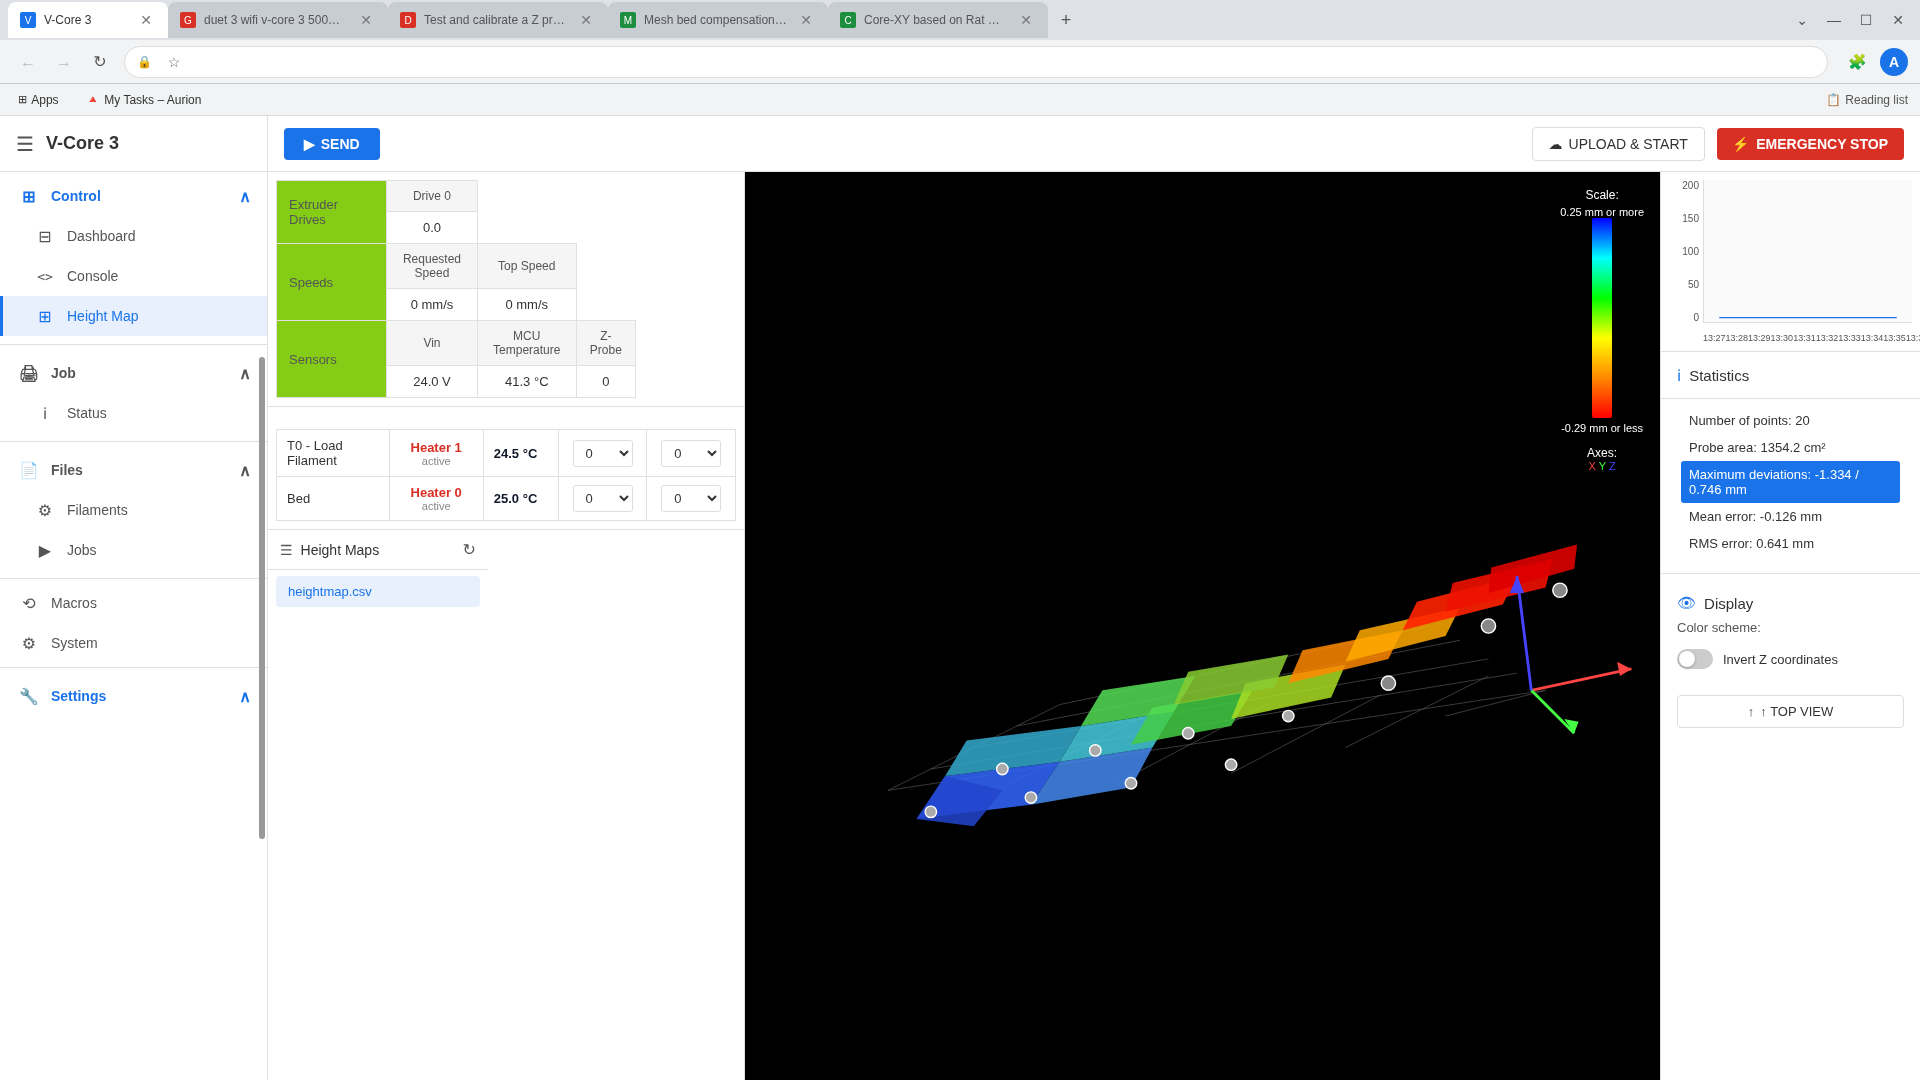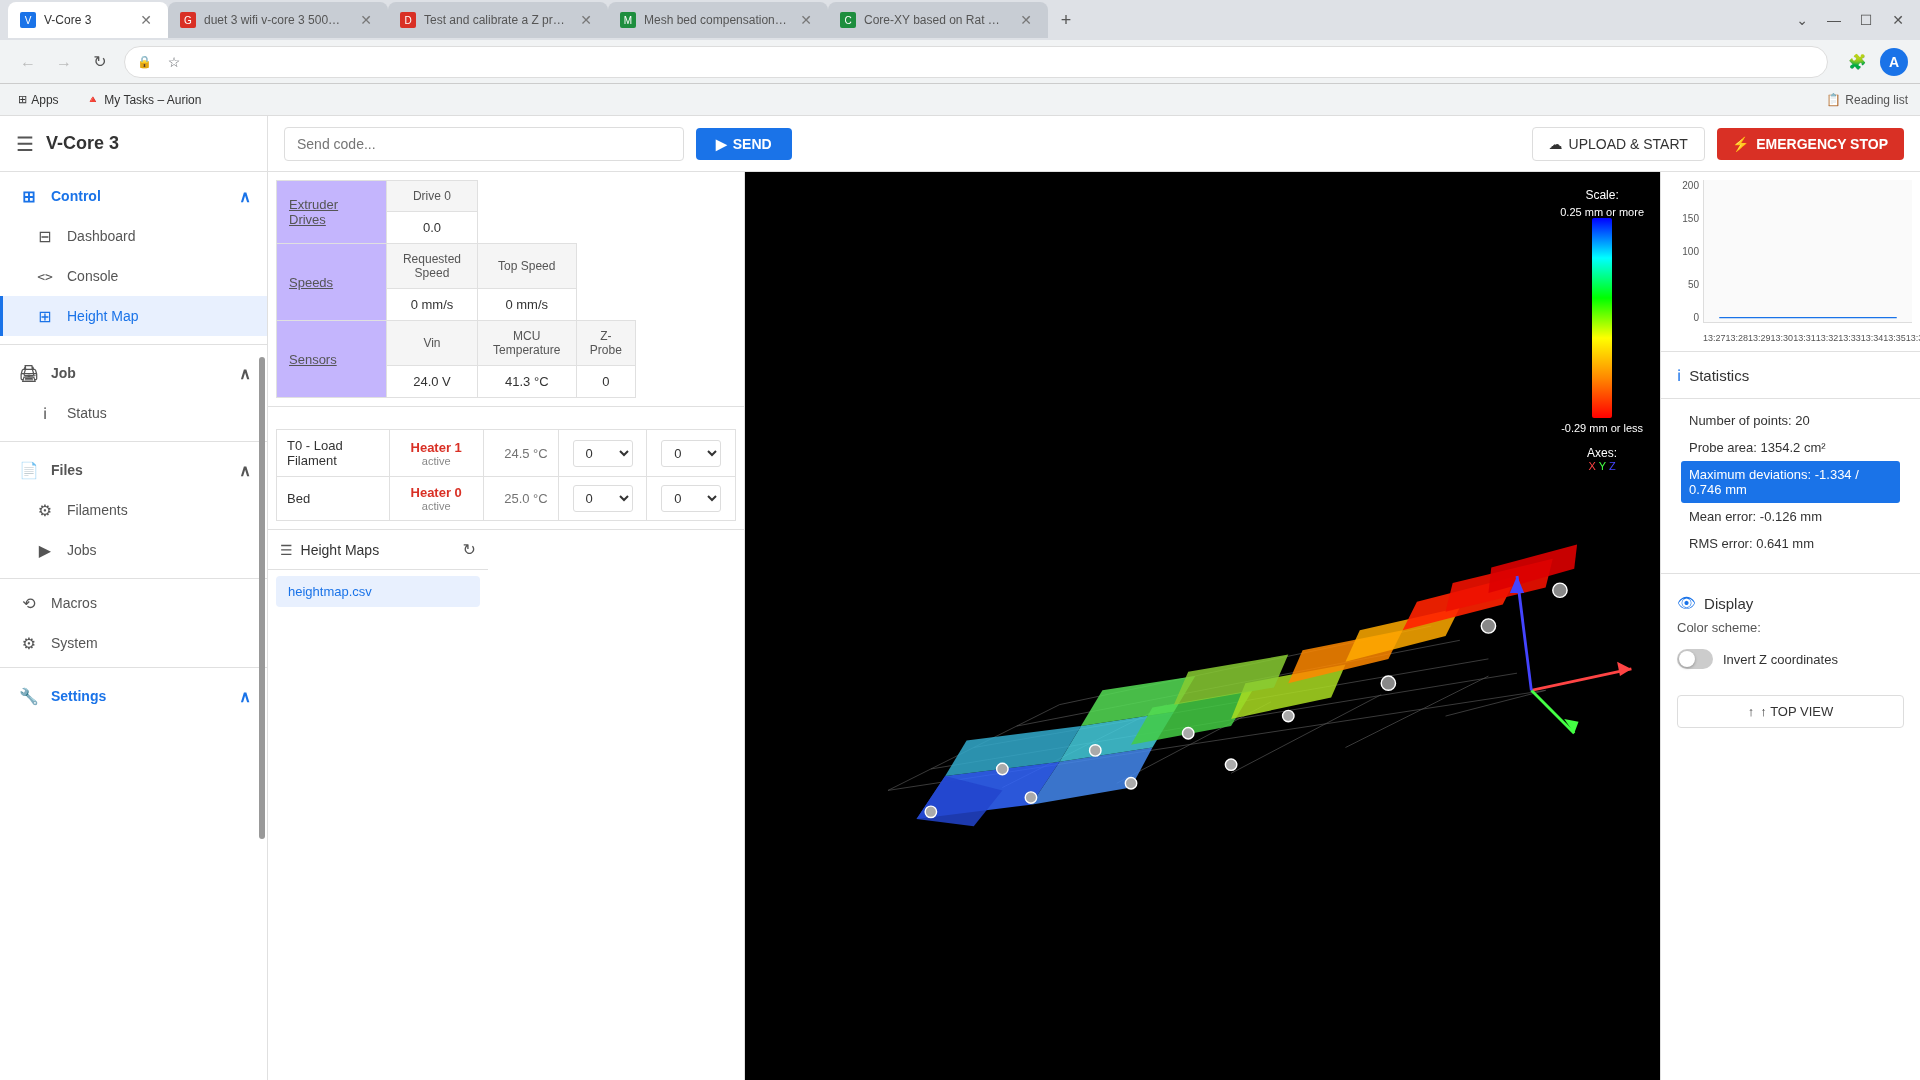--- a/index.html
+++ b/index.html
@@ -59,31 +59,31 @@
     .upload-btn { background: white; border: 1px solid #ddd; color: #333; border-radius: 4px; padding: 8px 16px; font-size: 14px; cursor: pointer; display: flex; align-items: center; gap: 6px; }
     .emergency-btn { background: #d93025; color: white; border: none; border-radius: 4px; padding: 8px 16px; font-size: 14px; font-weight: 600; cursor: pointer; display: flex; align-items: center; gap: 6px; }
 
     
     .main-content { flex: 1; display: flex; flex-direction: column; overflow: hidden; }
     .content-area { flex: 1; display: flex; overflow: hidden; }
 
     
     .machine-status-table { border-collapse: collapse; width: 100%; font-size: 13px; }
     .machine-status-table td { padding: 8px 12px; border: 1px solid #e0e0e0; vertical-align: middle; }
-    .machine-status-table .row-label { background: #c4b5fd; font-weight: 500; color: #555; text-decoration: underline; }
+    .machine-status-table .row-label { background: #84cc16; font-weight: 500; color: #555; }
     .machine-status-table .value { text-align: center; color: #333; }
     .machine-status-table .col-header { background: #f5f5f5; font-weight: 500; text-align: center; color: #555; font-size: 12px; }
 
     
     .heater-table { width: 100%; border-collapse: collapse; font-size: 13px; margin-top: 14px; }
     .heater-table td { padding: 8px 10px; border: 1px solid #e0e0e0; vertical-align: middle; }
     .heater-name { font-weight: 500; color: #333; }
     .heater-status { font-size: 11px; color: #888; }
     .heater-badge { color: #d93025; font-weight: 600; font-size: 13px; }
-    .heater-temp { text-align: right; color: #737373; }
+    .heater-temp { text-align: left; color: #0f172a; font-weight: bold; }
     .heater-input-cell { text-align: center; }
     .heater-select { border: 1px solid #ddd; border-radius: 3px; padding: 4px 8px; font-size: 13px; color: #333; background: white; min-width: 60px; }
 
     
     .scale-legend { position: absolute; right: 16px; top: 16px; color: white; font-size: 12px; text-align: center; }
     .scale-label { margin-bottom: 4px; font-size: 12px; }
     .scale-bar { width: 20px; height: 200px; background: linear-gradient(to bottom, #0000ff, #00ffff, #00ff00, #ffff00, #ff8800, #ff0000); margin: 0 auto; border-radius: 2px; }
     .scale-top { color: white; font-size: 11px; text-align: center; margin-top: 4px; }
     .scale-bottom { color: white; font-size: 11px; text-align: center; margin-top: 4px; }
     .axes-label { margin-top: 12px; font-size: 12px; }
@@ -268,21 +268,20 @@
         <span class="expand-icon">∧</span>
       </div>
     </div>
 
     <div style="width:6px; background:#999; border-radius:3px; position:absolute; right:2px; top:25%; height:50%;"></div>
   </div>
 
   <div class="main-content">
 
     <div class="app-topbar">
-      <input class="topbar-send-input" type="text" style="width: 380px;" placeholder="Send code...">
       <button class="send-btn">
         <span>▶</span>
         <span>SEND</span>
       </button>
       <div style="flex:1"></div>
       <button class="upload-btn">
         <span>☁</span>
         <span>UPLOAD &amp; START</span>
       </button>
       <button class="emergency-btn">

